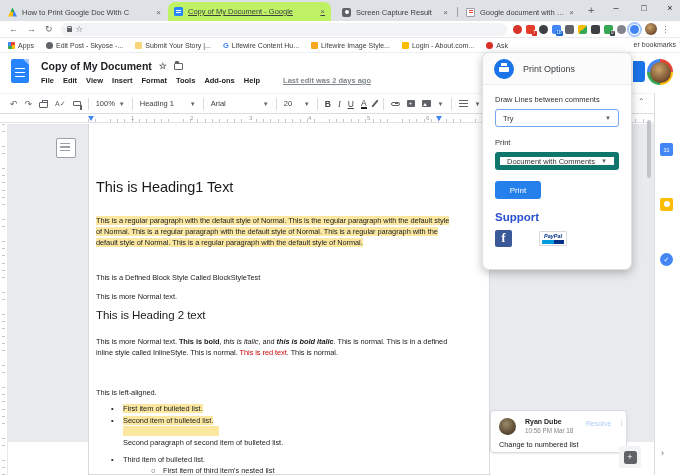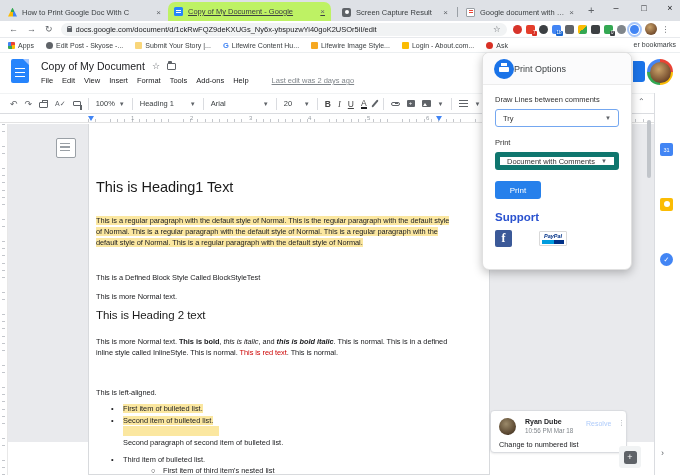--- a/index.html
+++ b/index.html
@@ -56,21 +56,21 @@
   .bookmarks { position:absolute; left:0; top:38px; width:680px; height:15px; background:#fff;
                display:flex; align-items:center; gap:12px; padding-left:8px; border-bottom:1px solid #eceff1;
                font-size:7px; color:#3c4043; white-space:nowrap; }
   .bk { display:flex; align-items:center; gap:3px; }
   .bkic { width:7px; height:7px; border-radius:1px; flex:0 0 auto; }
   .apps-grid { width:7px; height:7px; background:
       conic-gradient(#ea4335 0 25%, #fbbc04 25% 50%, #34a853 50% 75%, #4285f4 75% 100%); border-radius:1px; }
   .otherbk { position:absolute; right:4px; top:3px; font-size:7px; color:#3c4043; }
 
   
-  .docshead { position:absolute; left:0; top:53px; width:596px; height:40px; background:#fff; }
+  .docshead { position:absolute; left:0; top:53px; width:596px; height:40px; background:#fff;font-weight:bold; }
   .docsicon { position:absolute; left:11px; top:6px; width:18px; height:24px; background:#2684fc; border-radius:2px; }
   .docsicon::before { content:""; position:absolute; right:0; top:0; border-style:solid; border-width:0 6px 6px 0; border-color:transparent #a6c8ff transparent transparent; }
   .docsicon::after { content:""; position:absolute; left:4px; top:9px; width:10px; height:9px;
       background:repeating-linear-gradient(#fff 0 1.5px, transparent 1.5px 4px); }
   .doctitle-row { position:absolute; left:41px; top:7px; display:flex; align-items:center; gap:7px; }
   .doctitle { font-size:10.5px; color:#202124; }
   .tstar { font-size:9px; color:#5f6368; }
   .foldmove { width:9px; height:7px; border:1px solid #5f6368; border-radius:1px; position:relative; }
   .foldmove::before { content:""; position:absolute; top:-2.5px; left:0; width:4px; height:2px; background:#5f6368; border-radius:1px 1px 0 0; }
   .menurow { position:absolute; left:41px; top:23px; display:flex; align-items:center; gap:9px; font-size:7.5px; color:#202124; }
@@ -140,21 +140,21 @@
          color:#fff; font-size:5.5px; text-align:center; line-height:14px; }
   .keep { position:absolute; left:660px; top:198px; width:13px; height:13px; background:#fbbc04; border-radius:2px; position:absolute; }
   .keep::after { content:""; position:absolute; left:3.5px; top:2.5px; width:6px; height:6px; border-radius:50%; background:#fff; }
   .tasks { position:absolute; left:660px; top:253px; width:13px; height:13px; background:#4285f4; border-radius:50%;
            color:#fff; font-size:7px; text-align:center; line-height:13px; }
 
   
   .popup { position:absolute; left:482px; top:52px; width:150px; height:218px; background:#fff;
            border:1px solid #e0e0e0; border-radius:7px; box-shadow:0 3px 10px rgba(0,0,0,.25); z-index:50; }
   .popup-head { height:32px; background:#fbfbfc; border-bottom:1px solid #ececec; border-radius:7px 7px 0 0;
-                display:flex; align-items:center; padding-left:11px; }
+                display:flex; align-items:center; gap:9px; padding-left:11px; }
   .pr-circle { width:20px; height:20px; border-radius:50%; background:#1a73e8; position:relative; }
   .pr-circle::before { content:""; position:absolute; left:5px; top:8px; width:10px; height:5px; background:#fff; border-radius:1px; }
   .pr-circle::after { content:""; position:absolute; left:7px; top:4.5px; width:6px; height:3px; background:#fff; }
   .popup-title { font-size:9px; color:#3c4043; }
   .popup-body { padding:10px 12px 0 12px; }
   .plabel { font-size:7.5px; color:#333; margin-bottom:5px; }
   .pselect { height:18px; border-radius:3px; display:flex; align-items:center; justify-content:space-between;
              padding:0 7px; font-size:7.5px; color:#333; margin-bottom:11px; background:#fff; }
   .sel-focus { border:1.5px solid #74a7f0; }
   .sel-norm { border:5px solid #0f766e; }
@@ -219,21 +219,20 @@
     <div class="winctl" style="left:634px;">□</div>
     <div class="winctl" style="left:660px;">×</div>
   </div>
 
   <div class="addressbar">
     <span class="navic">←</span>
     <span class="navic">→</span>
     <span class="navic">↻</span>
     <div class="omnibox">
       <span class="lock"></span>
-      <span class="url">docs.google.com/document/d/1ckRwFQZ9deKXUGs_Ny6x-ybspuzwYi40goK2USOr5iI/edit</span>
       <span class="star">☆</span>
     </div>
     <div class="extrow">
       <span class="ext round" style="background:#d7342b"></span>
       <span class="ext" style="background:#e43e2b">
           <span class="badge" style="background:#d93025">7</span>
         </span>
       <span class="ext round" style="background:#3c4043"></span>
       <span class="ext" style="background:#4285f4">
           <span class="badge">1b</span>

